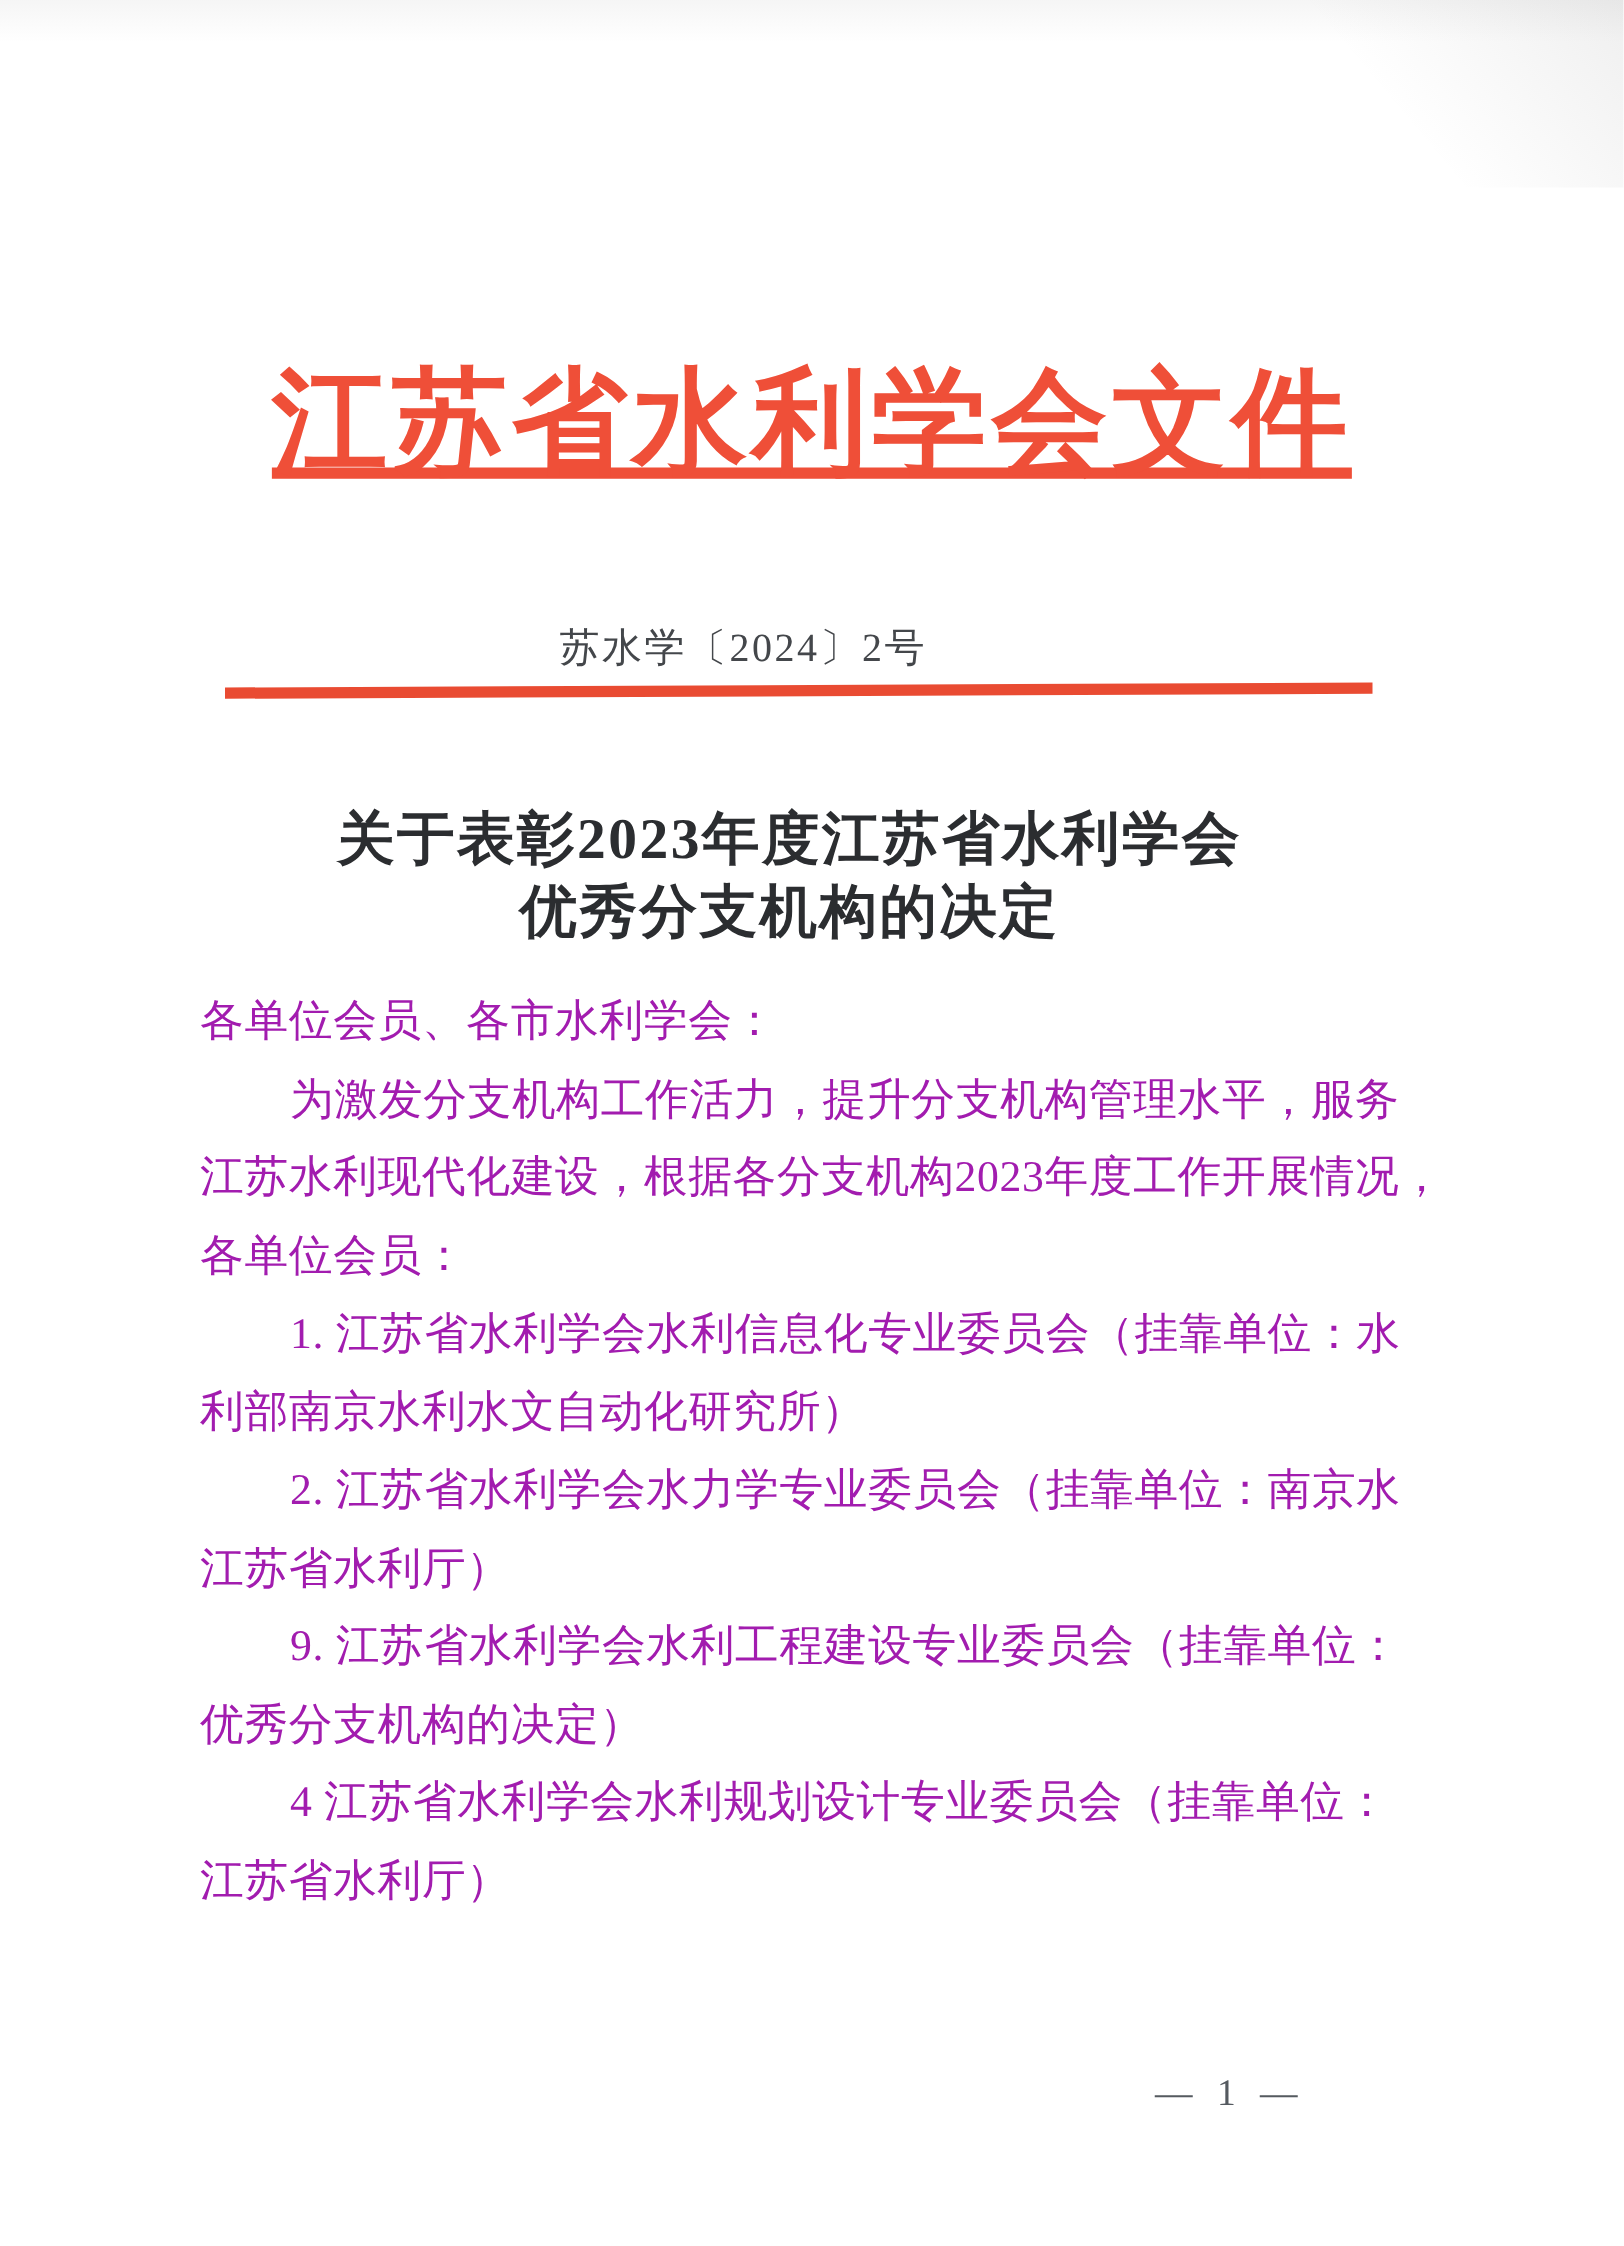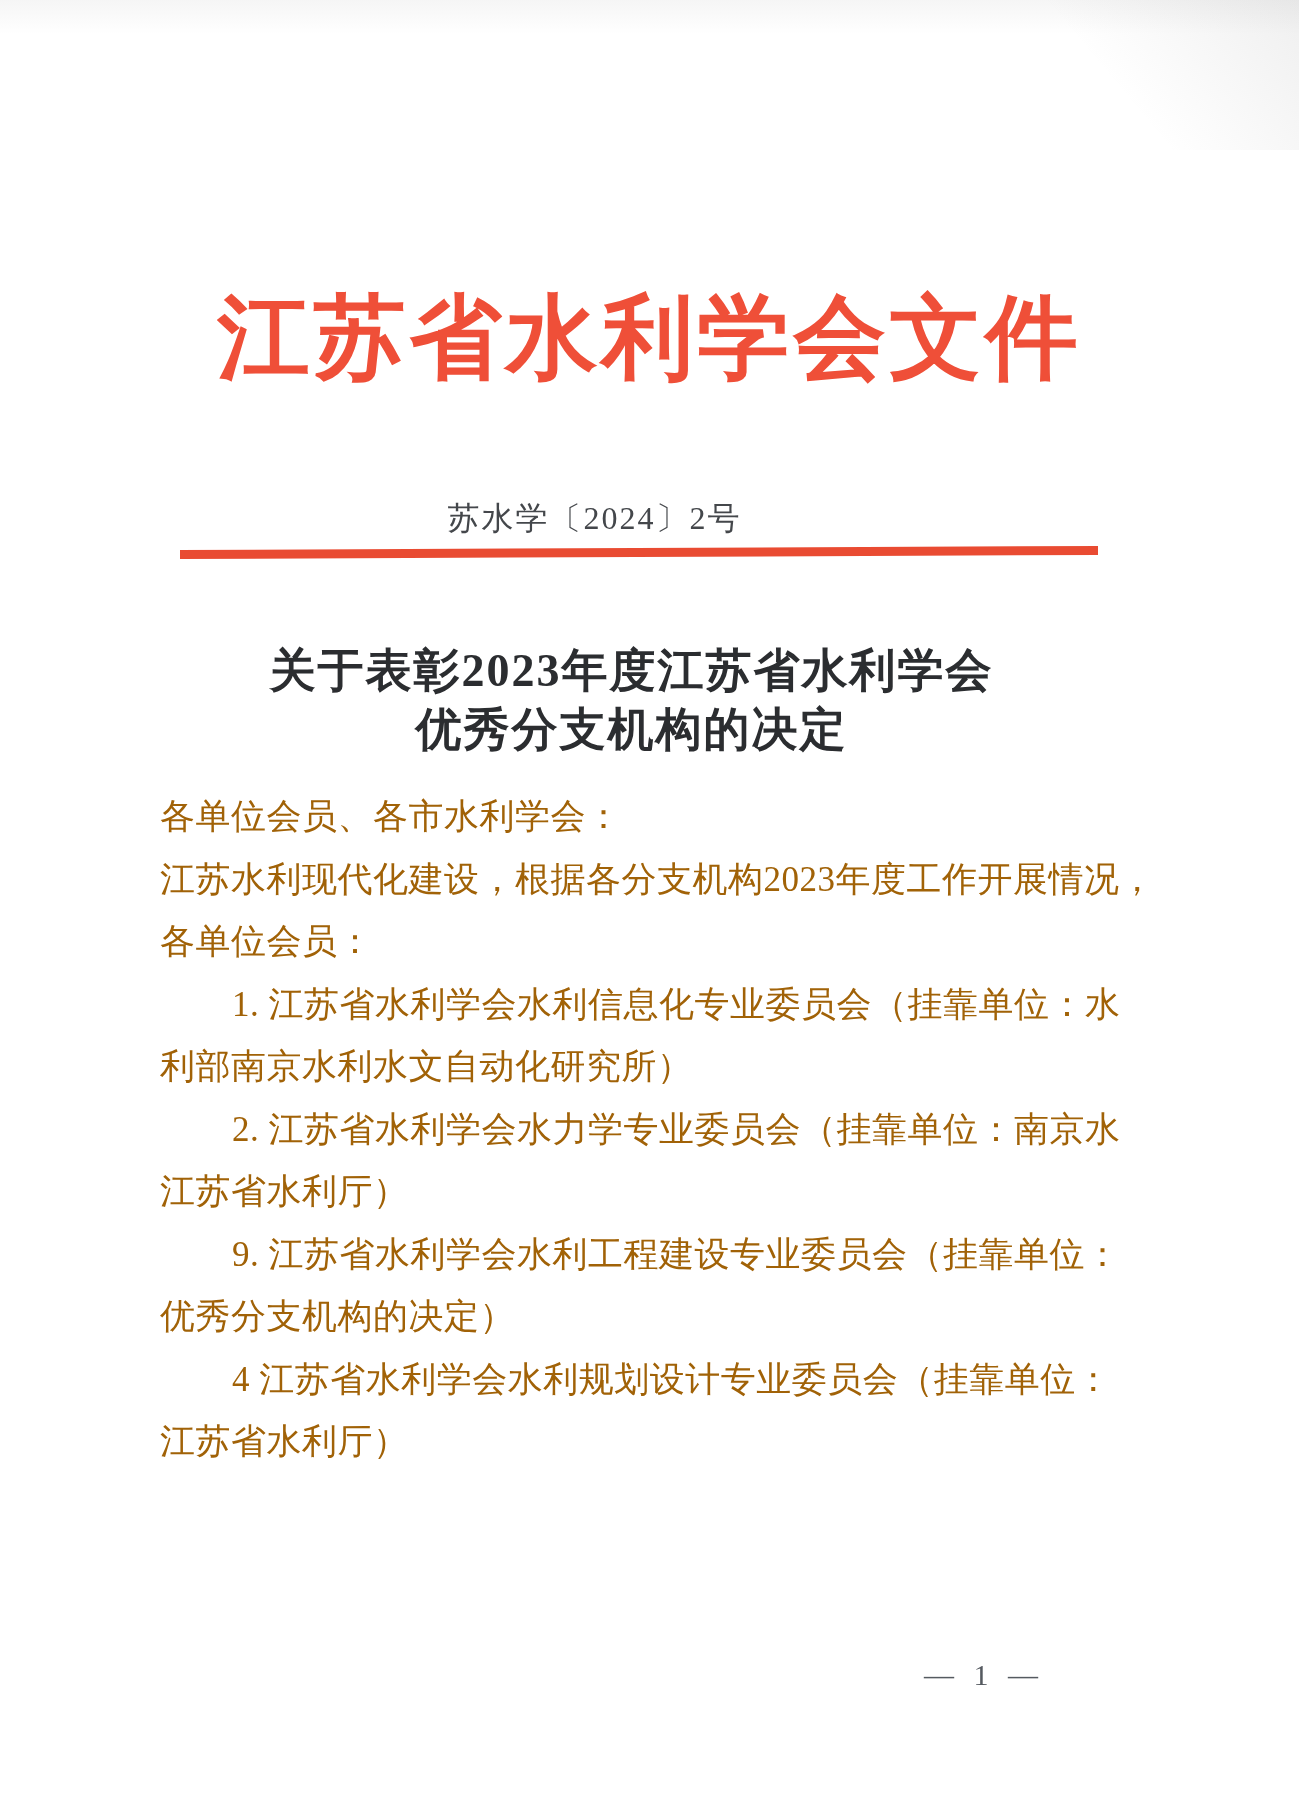--- a/index.html
+++ b/index.html
@@ -36,20 +36,21 @@
     top: 288px;
     left: 0;
     width: 100%;
     text-align: center;
     font-size: 92px;
     line-height: 100px;
     font-weight: bold;
     letter-spacing: 4px;
     color: #ef4f38;
     white-space: nowrap;
+    text-decoration: underline;
   }
 
   .doc-number {
     position: absolute;
     top: 498px;
     left: 0;
     width: 100%;
     text-align: center;
     transform: translateX(-55px);
     font-size: 32px;
@@ -83,21 +84,21 @@
     color: #2b2d30;
     white-space: nowrap;
   }
 
   .body-block {
     position: absolute;
     top: 786px;
     left: 160px;
     width: 990px;
     font-size: 35px;
-    color: #a16207;
+    color: #a21caf;
     letter-spacing: 0.5px;
   }
   .bline {
     height: 62.5px;
     line-height: 62.5px;
     white-space: nowrap;
   }
   .bline.indent {
     padding-left: 72px;
   }
@@ -127,20 +128,21 @@
 
   <div class="red-rule"></div>
 
   <div class="doc-title">
     <div>关于表彰2023年度江苏省水利学会</div>
     <div>优秀分支机构的决定</div>
   </div>
 
   <div class="body-block">
     <div class="bline">各单位会员、各市水利学会：</div>
+    <div class="bline indent">为激发分支机构工作活力，提升分支机构管理水平，服务</div>
     <div class="bline">江苏水利现代化建设，根据各分支机构2023年度工作开展情况，</div>
     <div class="bline">各单位会员：</div>
     <div class="bline indent">1. 江苏省水利学会水利信息化专业委员会（挂靠单位：水</div>
     <div class="bline">利部南京水利水文自动化研究所）</div>
     <div class="bline indent">2. 江苏省水利学会水力学专业委员会（挂靠单位：南京水</div>
     <div class="bline">江苏省水利厅）</div>
     <div class="bline indent">9. 江苏省水利学会水利工程建设专业委员会（挂靠单位：</div>
     <div class="bline">优秀分支机构的决定）</div>
     <div class="bline indent">4 江苏省水利学会水利规划设计专业委员会（挂靠单位：</div>
     <div class="bline">江苏省水利厅）</div>

